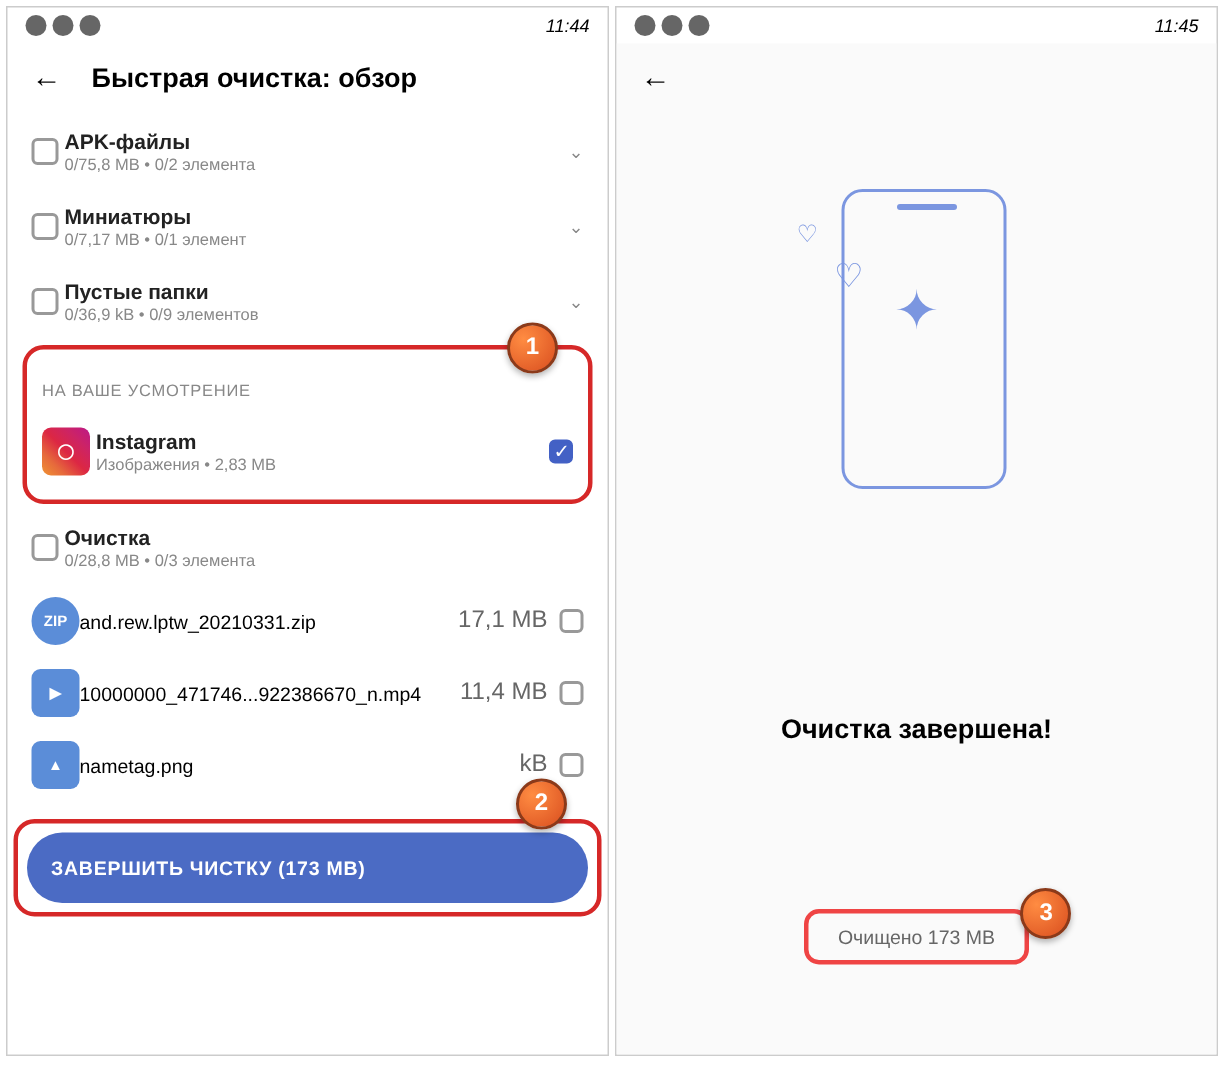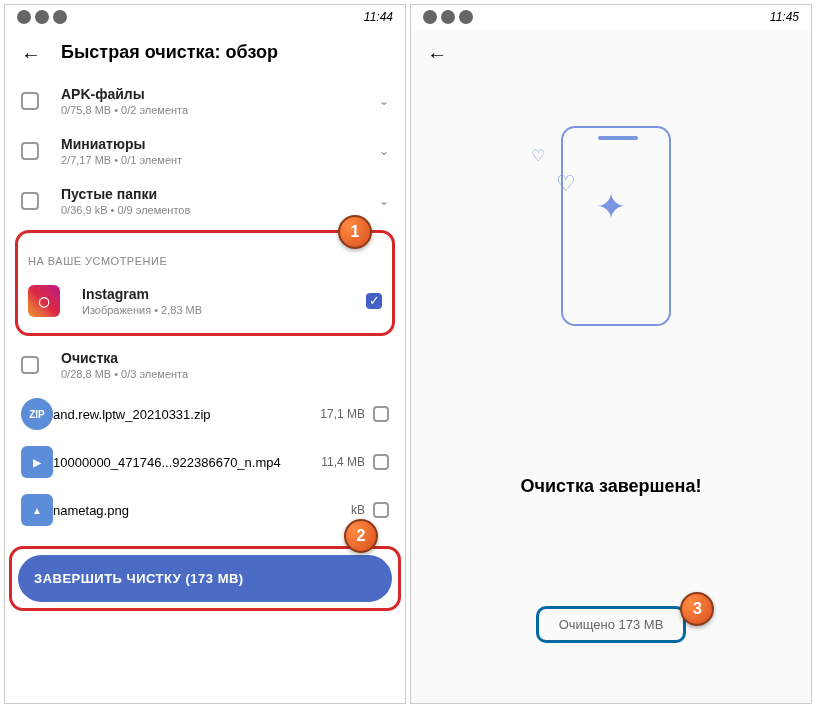--- a/index.html
+++ b/index.html
@@ -6,53 +6,53 @@
 body { background: #fff; display: flex; gap: 4px; padding: 4px; }
 .phone { width: 402px; height: 700px; background: #fff; border: 1px solid #ccc; position: relative; overflow: hidden; }
 .status-bar { height: 24px; display: flex; align-items: center; padding: 0 12px; font-size: 12px; }
 .status-left { display: flex; gap: 4px; align-items: center; }
 .status-icon { width: 14px; height: 14px; border-radius: 50%; background: #666; }
 .status-time { margin-left: auto; font-weight: 500; font-style: italic; }
 .header { display: flex; align-items: center; padding: 12px 16px; gap: 20px; }
 .back-arrow { font-size: 20px; cursor: pointer; }
 .header-title { font-size: 18px; font-weight: 700; }
 .list { padding: 0 16px; }
-.item { display: flex; align-items: center; padding: 10px 0; gap: 22px; }
+.item { display: flex; align-items: center; padding: 10px 0; gap: 4px; }
 .checkbox { width: 18px; height: 18px; border: 2px solid #999; border-radius: 4px; flex-shrink: 0; }
 .checkbox.checked { background: #4361c5; border-color: #4361c5; position: relative; }
 .checkbox.checked::after { content: '✓'; color: #fff; position: absolute; font-size: 13px; top: -2px; left: 1px; }
 .checkbox.small { width: 16px; height: 16px; }
 .item-content { flex: 1; }
 .item-title { font-size: 14px; font-weight: 700; color: #222; }
 .item-sub { font-size: 11px; color: #888; margin-top: 2px; }
 .chevron { color: #888; font-size: 12px; }
 .section-header { font-size: 11px; color: #888; letter-spacing: 0.5px; padding: 16px 0 8px; }
 .app-icon { width: 32px; height: 32px; border-radius: 6px; flex-shrink: 0; display: flex; align-items: center; justify-content: center; font-size: 10px; color: #fff; font-weight: bold; }
 .ig-icon { background: linear-gradient(45deg, #f09433, #e6683c, #dc2743, #cc2366, #bc1888); }
 .zip-icon { background: #5b8dd8; border-radius: 50%; }
 .vid-icon { background: #5b8dd8; border-radius: 6px; }
 .img-icon { background: #5b8dd8; border-radius: 6px; }
 .file-row { display: flex; align-items: center; padding: 8px 0; }
 .file-name { flex: 1; font-size: 13px; overflow: hidden; white-space: nowrap; text-overflow: ellipsis; }
-.file-size { font-size: 12px; color: #666; margin-right: 8px; }
+.file-size { font-size: 16px; color: #666; margin-right: 8px; }
 .highlight-box { border: 3px solid #d62828; border-radius: 14px; padding: 6px 10px; margin: 4px -6px; position: relative; }
 .callout { position: absolute; width: 34px; height: 34px; border-radius: 50%; background: radial-gradient(circle at 30% 30%, #ff8c42, #d94e1f); border: 2px solid #8b3a1a; display: flex; align-items: center; justify-content: center; color: #fff; font-weight: bold; font-size: 16px; box-shadow: 0 2px 4px rgba(0,0,0,0.3); z-index: 10; }
 .main-btn { background: #4b6bc4; color: #fff; text-align: left; padding: 16px; border-radius: 30px; font-weight: 700; font-size: 13px; letter-spacing: 0.5px; }
 .btn-wrap { padding: 8px 10px; }
 .phone2-content { display: flex; flex-direction: column; align-items: center; background: #fafafa; height: calc(100% - 24px); }
 .illustration { margin-top: 40px; width: 200px; height: 220px; position: relative; }
 .phone-outline { position: absolute; left: 50px; top: 10px; width: 110px; height: 200px; border: 2px solid #7b96e0; border-radius: 14px; }
 .phone-outline::before { content: ''; position: absolute; top: 8px; left: 35px; width: 40px; height: 4px; background: #7b96e0; border-radius: 2px; }
 .heart { position: absolute; color: #7b96e0; }
 .heart.h1 { left: 20px; top: 30px; font-size: 16px; }
 .heart.h2 { left: 45px; top: 55px; font-size: 22px; }
 .sparkle { position: absolute; left: 85px; top: 70px; color: #7b96e0; font-size: 36px; }
 .done-title { font-size: 18px; font-weight: 700; margin-top: 140px; }
 .done-sub-wrap { margin-top: auto; margin-bottom: 60px; position: relative; }
-.done-sub-box { border: 3px solid #0369a1; border-radius: 10px; padding: 8px 20px; font-size: 13px; color: #666; }
+.done-sub-box { border: 3px solid #ef4444; border-radius: 10px; padding: 8px 20px; font-size: 13px; color: #666; }
 </style>
 </head>
 <body>
 
 <div class="phone">
   <div class="status-bar">
     <div class="status-left">
       <span class="status-icon"></span>
       <span class="status-icon"></span>
       <span class="status-icon"></span>
@@ -69,21 +69,21 @@
       <div class="item-content">
         <div class="item-title">APK-файлы</div>
         <div class="item-sub">0/75,8 MB • 0/2 элемента</div>
       </div>
       <span class="chevron">⌄</span>
     </div>
     <div class="item">
       <div class="checkbox"></div>
       <div class="item-content">
         <div class="item-title">Миниатюры</div>
-        <div class="item-sub">2/7,17 MB • 0/1 элемент</div>
+        <div class="item-sub">0/7,17 MB • 0/1 элемент</div>
       </div>
       <span class="chevron">⌄</span>
     </div>
     <div class="item">
       <div class="checkbox"></div>
       <div class="item-content">
         <div class="item-title">Пустые папки</div>
         <div class="item-sub">0/36,9 kB • 0/9 элементов</div>
       </div>
       <span class="chevron">⌄</span>

